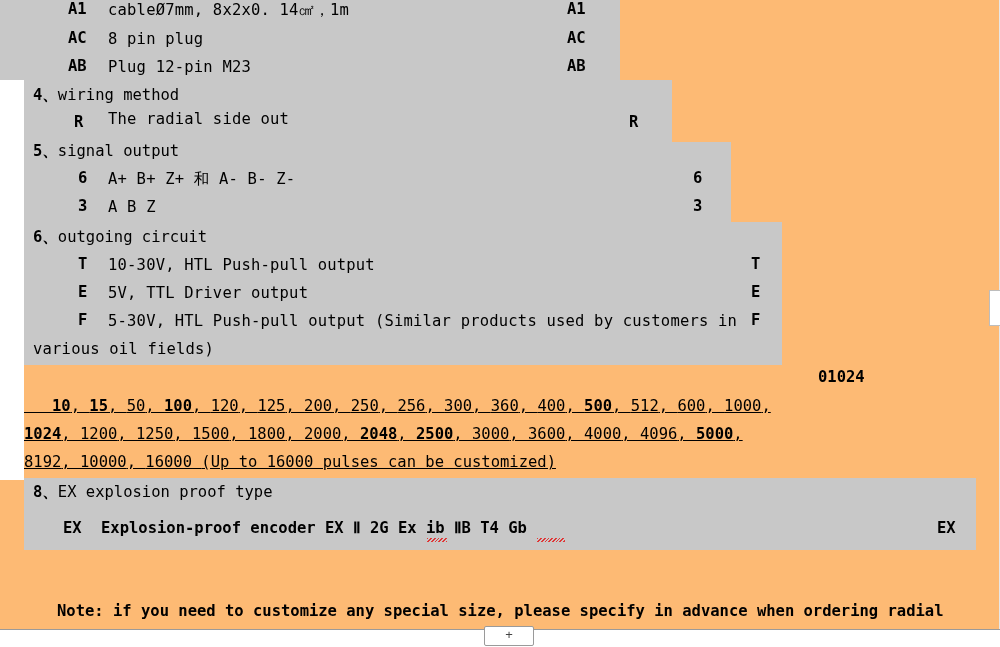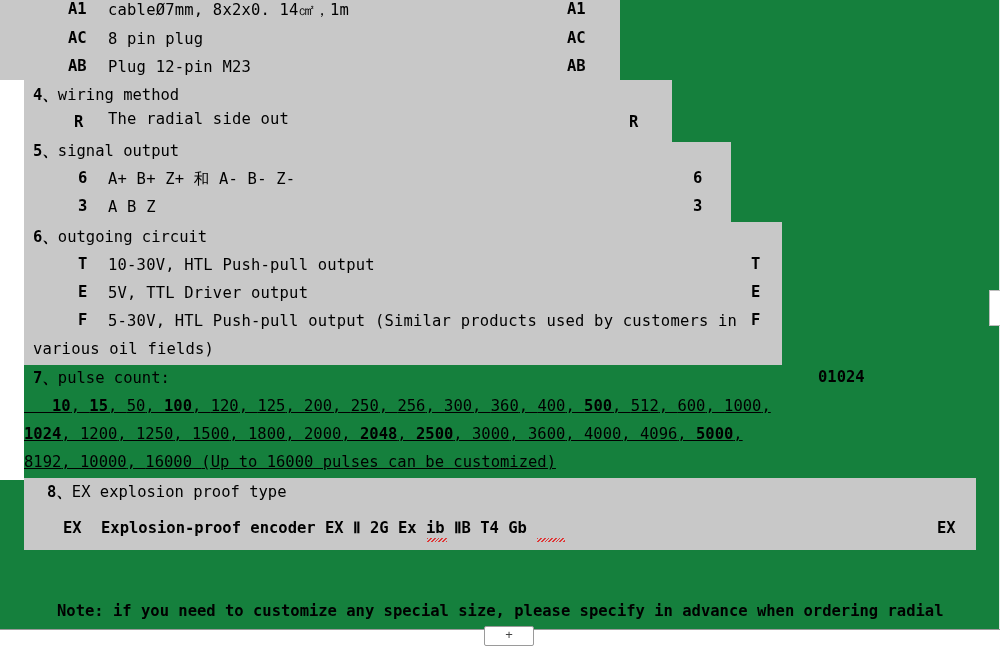--- a/index.html
+++ b/index.html
@@ -11,21 +11,21 @@
     height: 647px;
     background: #ffffff;
     font-family: "DejaVu Sans Mono", monospace;
     overflow: hidden;
     position: relative;
   }
   .page {
     position: relative;
     width: 1000px;
     height: 647px;
-    background: #15803d;
+    background: #fdba74;
   }
 
   
   .shade {
     position: absolute;
     background: #c8c8c8;
   }
   #shade-a { left: 0px;  top: -10px; width: 620px; height: 90px; }
   #shade-b { left: 24px; top: 80px;  width: 648px; height: 62px; }
   #shade-c { left: 24px; top: 142px; width: 707px; height: 80px; }
@@ -213,28 +213,25 @@
   <div class="code" style="left:78px; top:283px;">E</div>
   <div class="row" style="left:108px; top:283px;">5V, TTL Driver output</div>
   <div class="rcode" style="left:751px; top:283px;">E</div>
 
   <div class="code" style="left:78px; top:311px;">F</div>
   <div class="row" style="left:108px; top:311px;">5-30V, HTL Push-pull output (Similar products used by customers in</div>
   <div class="rcode" style="left:751px; top:311px;">F</div>
 
   <div class="row" style="left:33px; top:339px;">various oil fields)</div>
 
-  <div class="hdr" style="left:33px; top:368px;">
-    <b>7、</b><span>pulse count:</span>
-  </div>
   <div class="rcode" style="left:818px; top:368px;">01024</div>
 
   <div id="pulse-para">&nbsp;&nbsp;&nbsp;<b>10</b>, <b>15</b>, <span>50</span>, <b>100</b>, <span>120</span>, <span>125</span>, <span>200</span>, <span>250</span>, <span>256</span>, <span>300</span>, <span>360</span>, <span>400</span>, <b>500</b>, <span>512</span>, <span>600</span>, <span>1000</span>, <b>1024</b>, <span>1200</span>, <span>1250</span>, <span>1500</span>, <span>1800</span>, <span>2000</span>, <b>2048</b>, <b>2500</b>, <span>3000</span>, <span>3600</span>, <span>4000</span>, <span>4096</span>, <b>5000</b>, <span>8192</span>, <span>10000</span>, <span>16000</span> <span>(Up to 16000 pulses can be customized)</span></div>
 
-  <div class="hdr" style="left:47px; top:482px;">
+  <div class="hdr" style="left:33px; top:482px;">
     <b>8、</b><span>EX explosion proof type</span>
   </div>
   <div class="code" style="left:63px; top:519px;">EX</div>
   <div class="code" style="left:101px; top:519px;">Explosion-proof encoder EX Ⅱ 2G Ex ib ⅡB T4 Gb</div>
   <div class="rcode" style="left:937px; top:519px;">EX</div>
 
   <div class="squiggle" style="left:427px; top:538px; width:20px;"></div>
   <div class="squiggle" style="left:537px; top:538px; width:28px;"></div>
 
   <div id="note-line">Note: if you need to customize any special size, please specify in advance when ordering radial</div>

